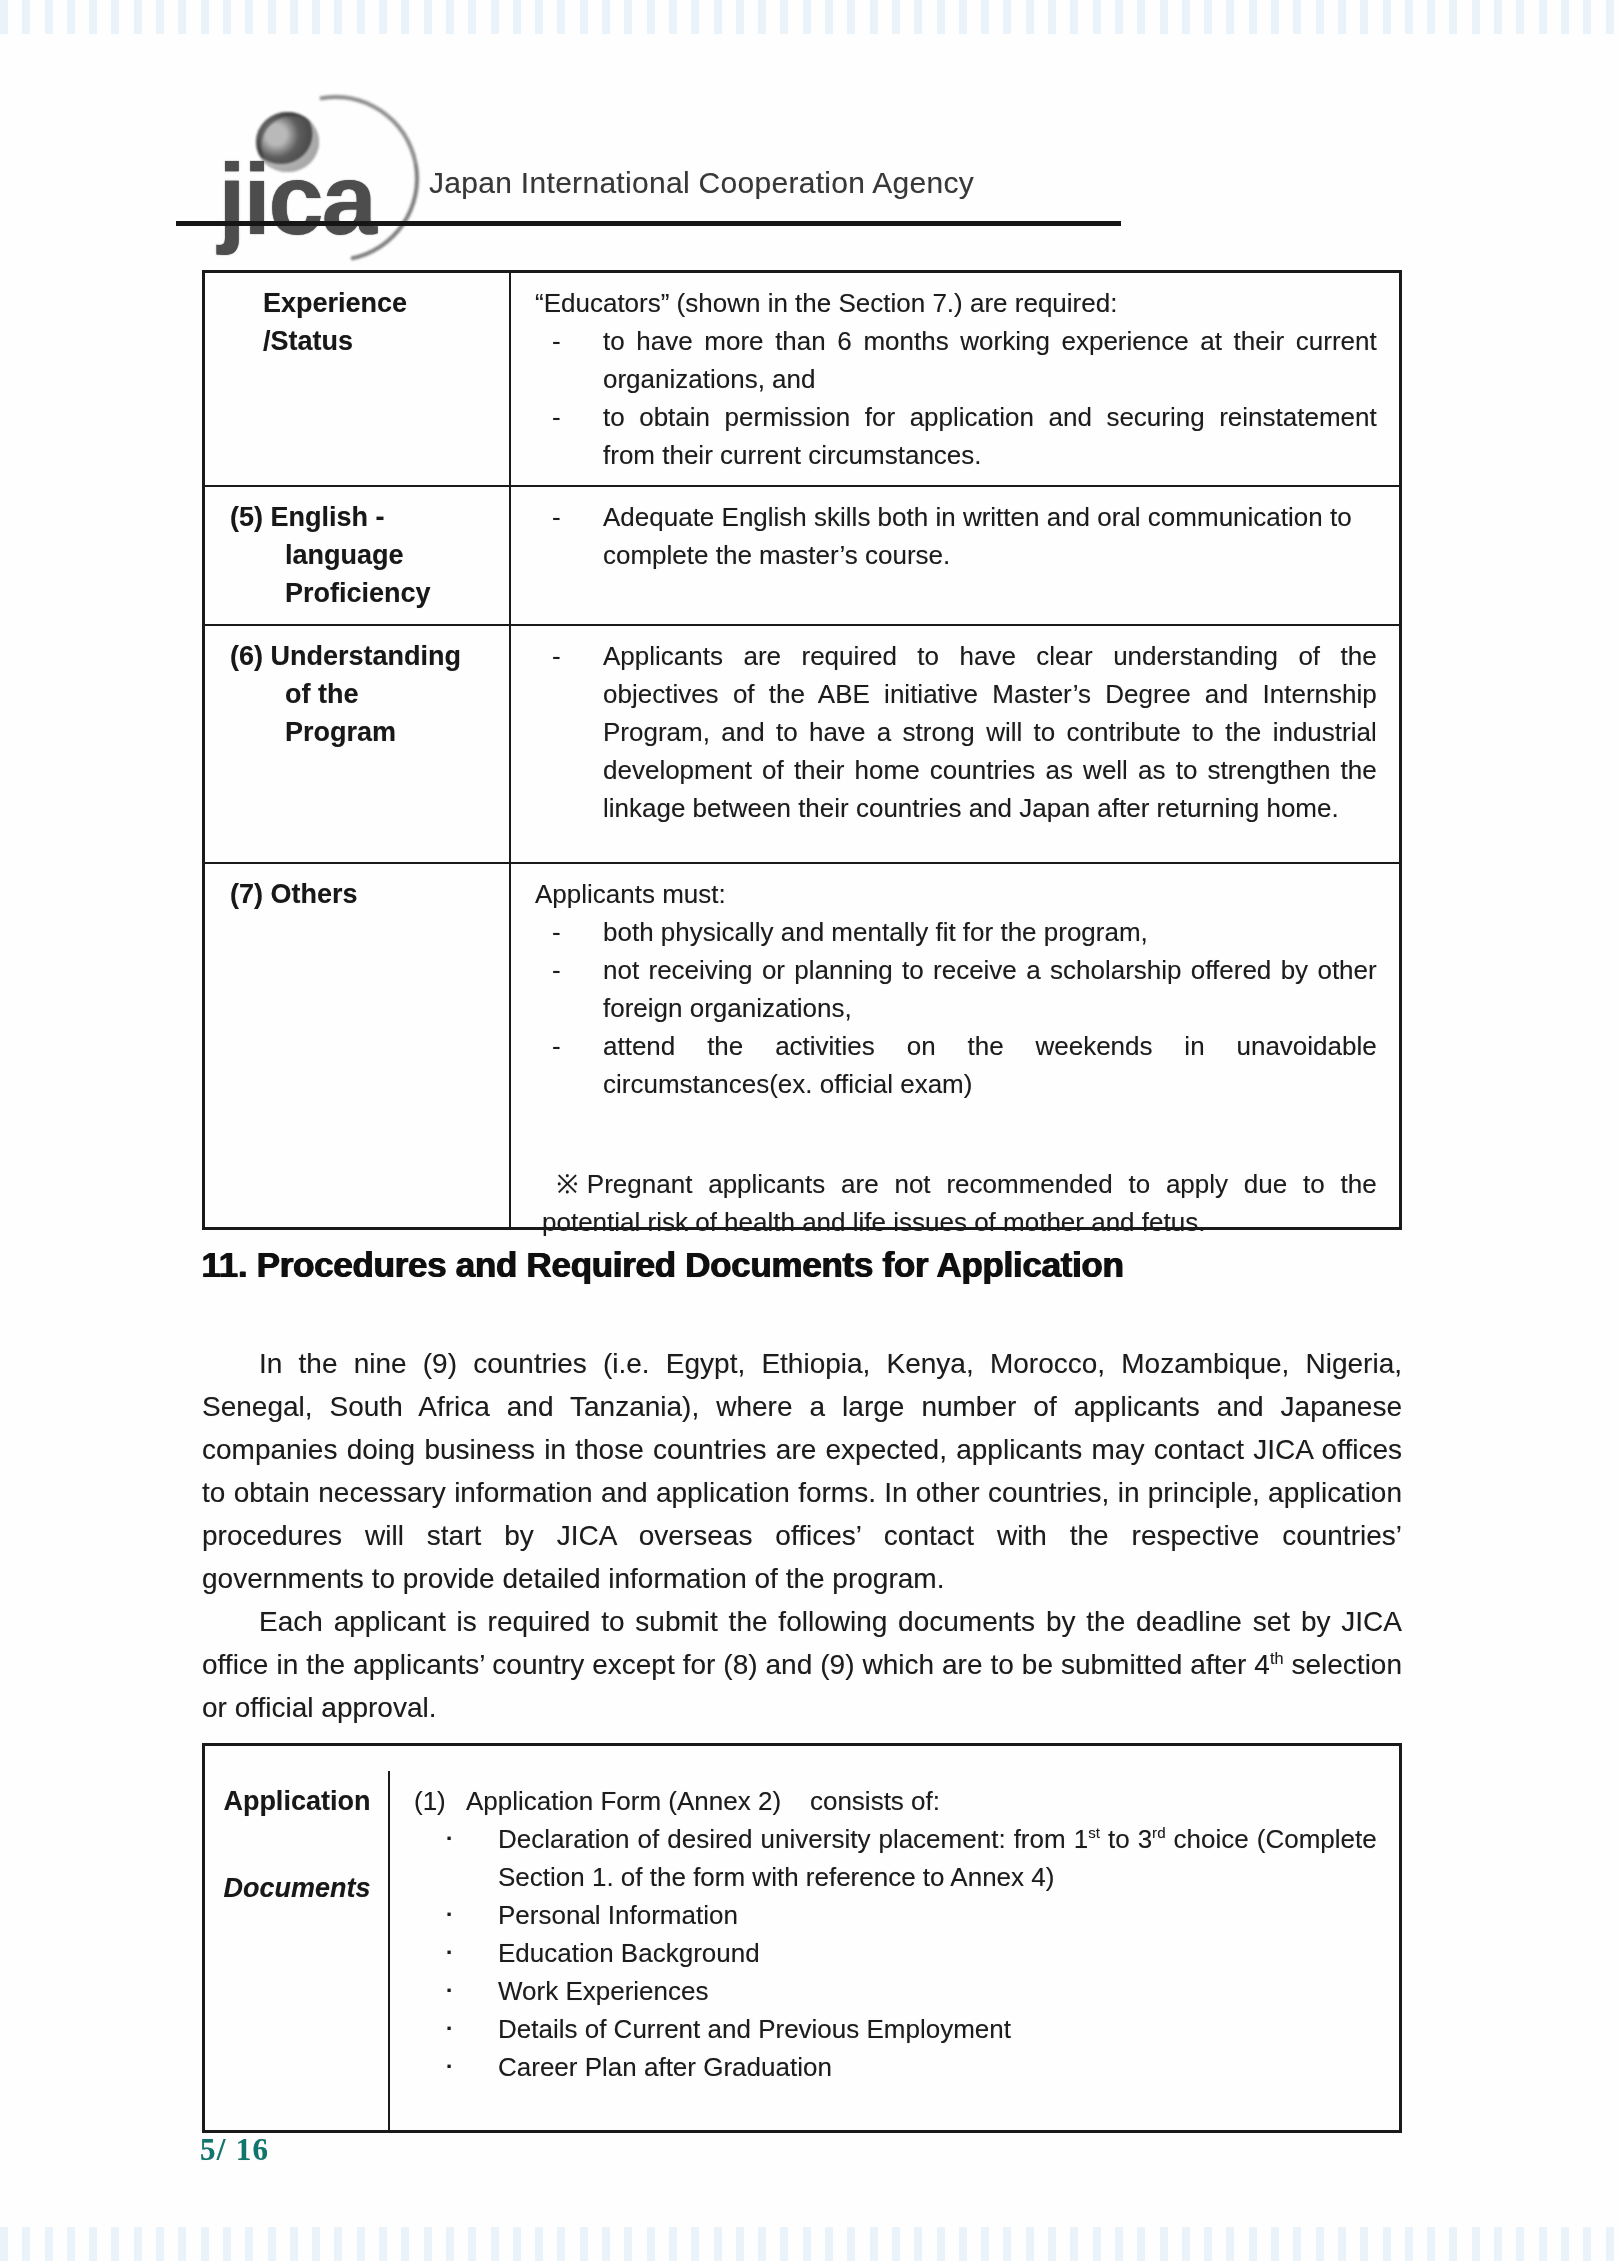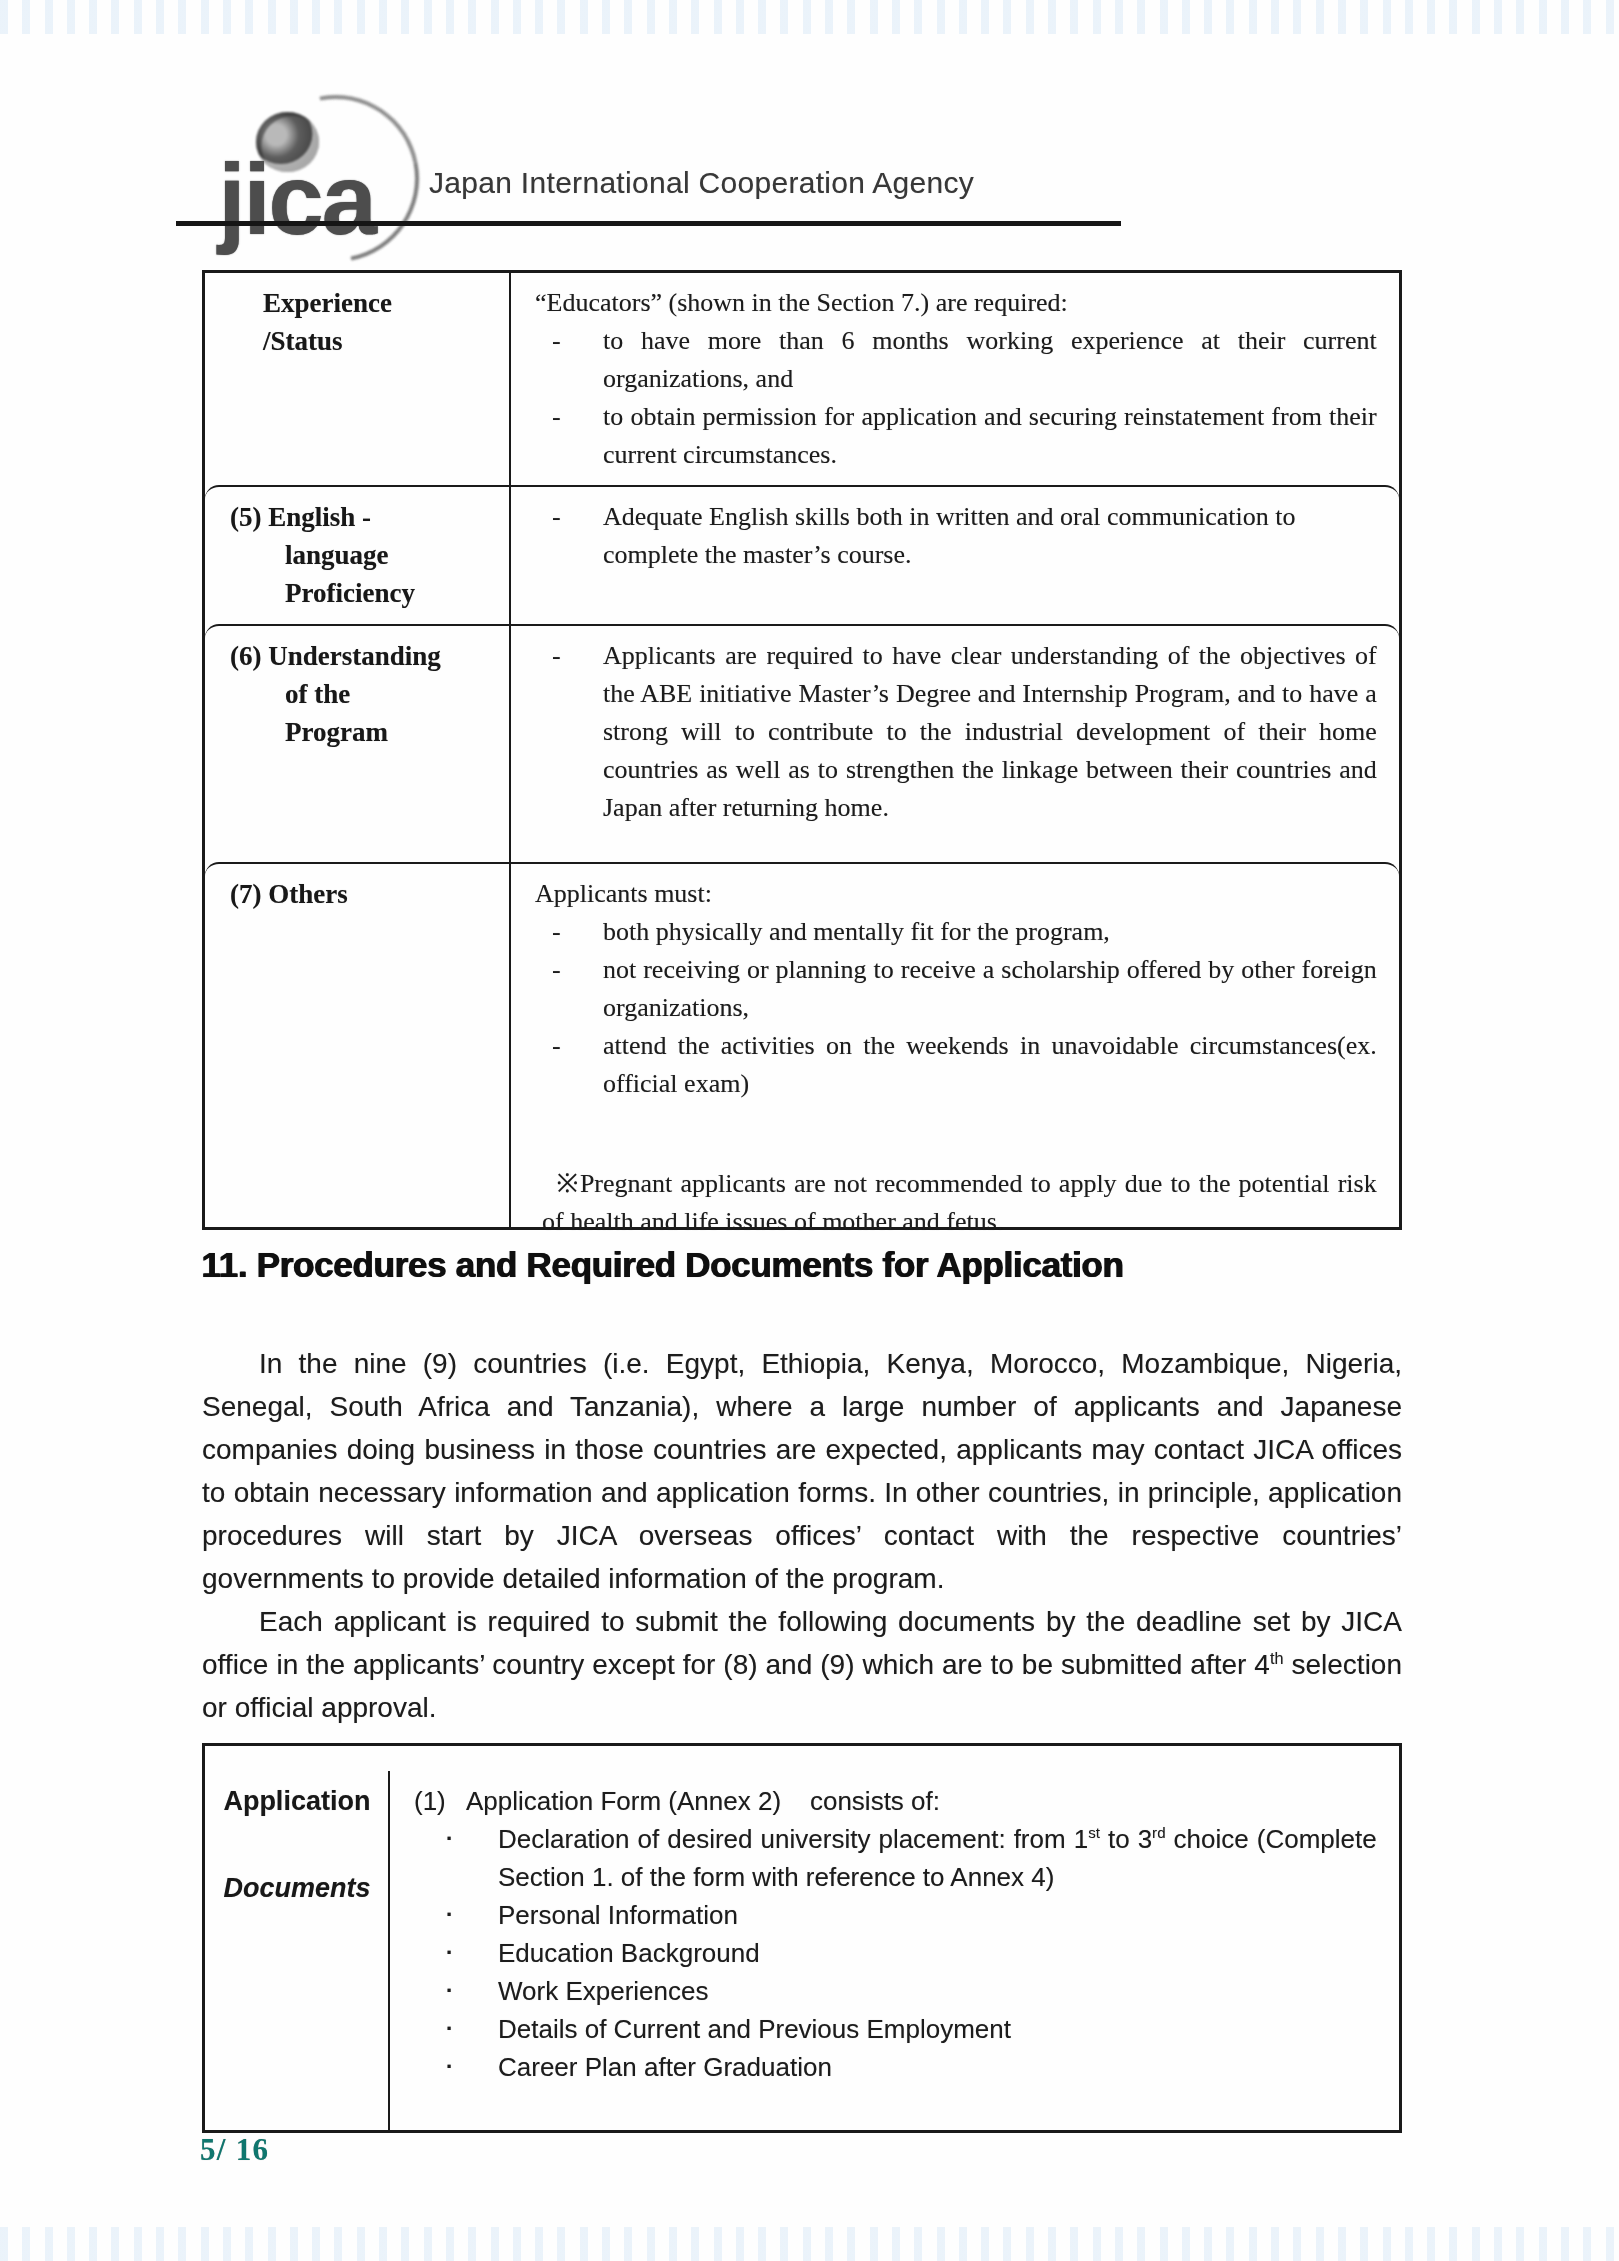--- a/index.html
+++ b/index.html
@@ -57,24 +57,24 @@
     background: #161616;
   }
 
   
   .doc-table {
     position: absolute; left: 202px; width: 1200px;
     border: 3.3px solid #1a1a1a;
     box-sizing: border-box;
     background: #fefefe;
   }
-  .tbl1 { top: 270px; font-family: Liberation Serif, serif; }
+  .tbl1 { top: 270px; }
   .tbl2 { top: 1743px; }
   .trow { display: flex; box-sizing: border-box; }
-  .trow + .trow { border-top: 2.6px solid #1a1a1a; border-radius: 14px; }
+  .trow + .trow { border-top: 2.6px solid #1a1a1a; }
   .lcell {
     box-sizing: border-box; flex: 0 0 auto;
     border-right: 2.6px solid #1a1a1a;
     font-weight: 700; font-size: 27px; line-height: 38px;
     padding-top: 10.5px; color: #181818;
   }
   .tbl1 .lcell { width: 306px; padding-left: 25px; padding-right: 10.5px; }
   .tbl1 .r1 .lcell { padding-left: 58px; }
   .tbl2 .lcell { width: 185px; padding-left: 18.4px; padding-right: 6.6px; }
   .ccell {

